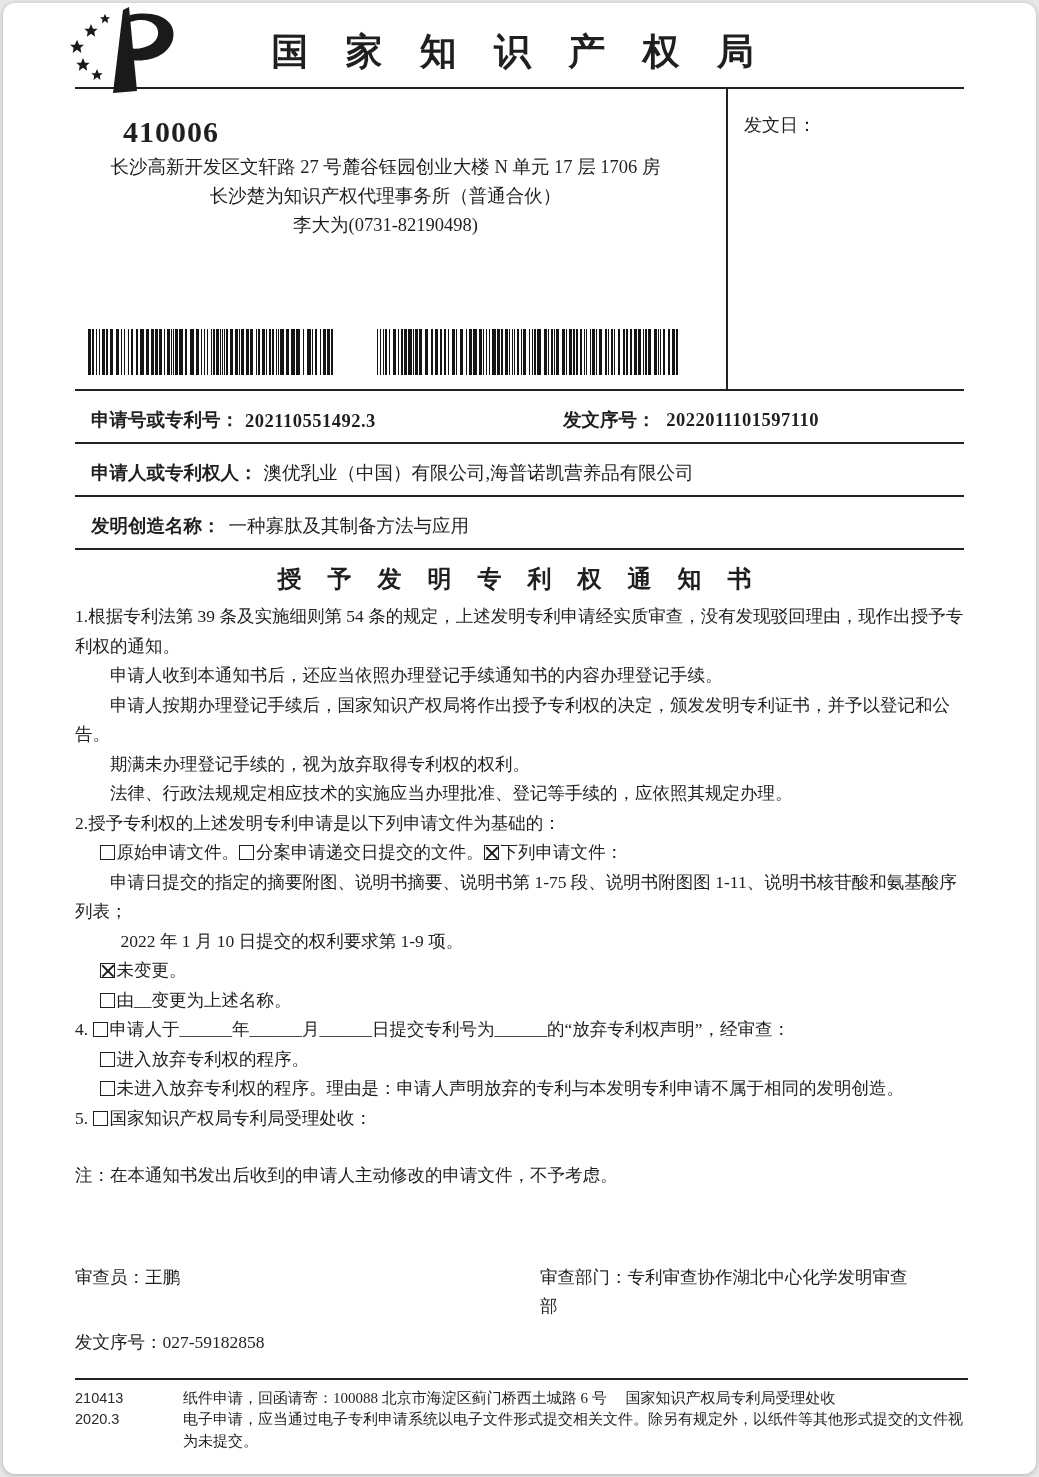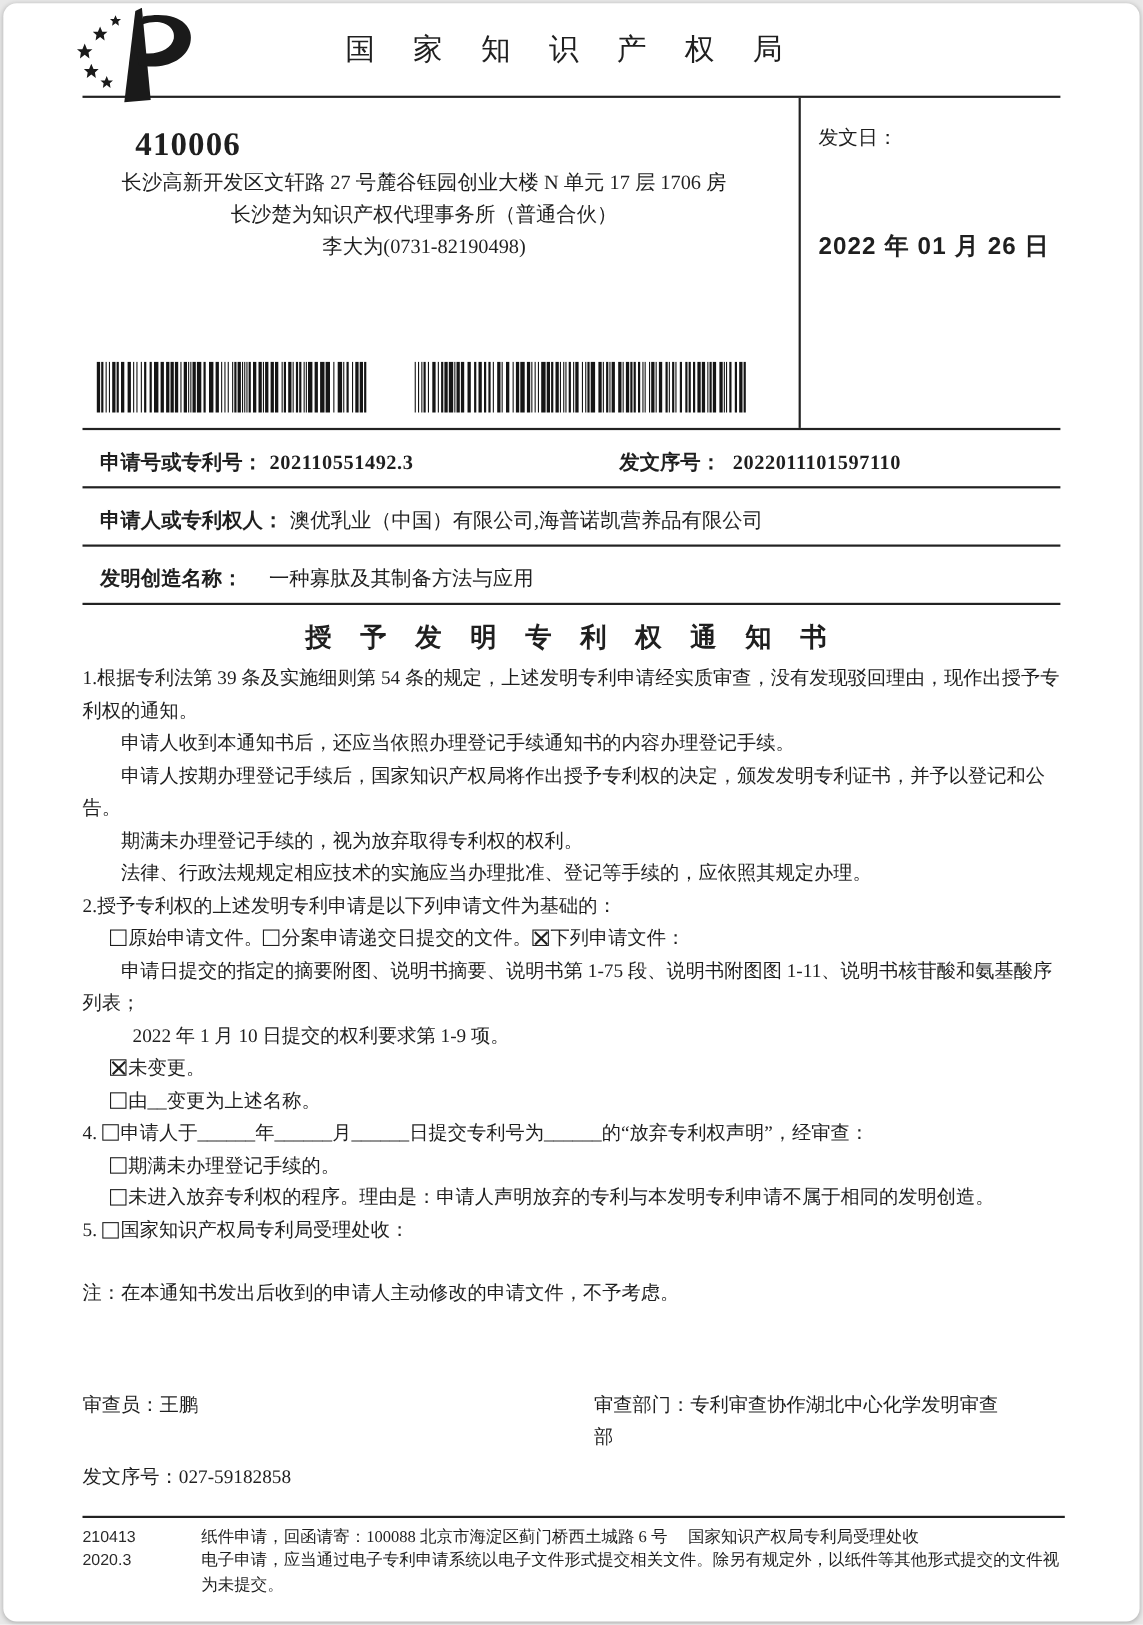--- a/index.html
+++ b/index.html
@@ -5,21 +5,21 @@
   * { box-sizing: border-box; margin: 0; padding: 0; }
   html,body { width:1039px; height:1477px; }
   body { background:#e8e8e8; font-family:"Liberation Serif","DejaVu Serif",serif; color:#1f1f1f; }
   .page { position:relative; width:1033px; height:1471px; margin:3px; background:#ffffff;
           border-radius:12px; box-shadow:0 1px 5px rgba(0,0,0,.25); overflow:hidden;
           padding:0 72px 0 72px; }
   
   .hdr { position:relative; height:86px; border-bottom:2px solid #222; }
   .hdr-logo { position:absolute; left:-14px; top:4px; }
   .hdr-title { position:absolute; left:0; right:0; top:24px; text-align:center;
-               font-size:27px; font-weight:normal; letter-spacing:14px; }
+               font-size:37px; font-weight:bold; letter-spacing:14px; }
   
   .topbox { display:flex; height:302px; border-bottom:2px solid #222; }
   .topbox-left { width:653px; border-right:2px solid #222; display:flex; flex-direction:column; }
   .postcode { margin:26px 0 4px 48px; font-size:30px; font-weight:bold; letter-spacing:1px; }
   .addr { text-align:center; font-size:18.5px; line-height:29px; padding-right:30px; }
   .barcodes { margin-top:auto; margin-bottom:14px; display:flex; }
   .barcode { height:46px; display:flex; align-items:stretch; }
   .barcode span { background:#151515; }
   .bc1 { margin-left:13px; } .bc2 { margin-left:42px; }
   .topbox-right { flex:1; padding:24px 0 0 16px; }
@@ -231,58 +231,57 @@
             <span style="width: 1px; margin-right: 2px;"></span>
             <span style="width: 2px; margin-right: 3px;"></span>
             <span style="width: 2px; margin-right: 2px;"></span>
             <span style="width: 3px; margin-right: 1px;"></span>
             <span style="width: 2px; margin-right: 1px;"></span>
           </div>
       </div>
     </div>
     <div class="topbox-right">
       <div class="issue-label">发文日：</div>
-      <div class="issue-date">2022 年 01 月 26 日</div>
     </div>
   </div>
 
   <div class="frow">
     <div class="cell-left">
       <span class="lbl">申请号或专利号：</span>
       <span class="val bold">202110551492.3</span>
     </div>
     <div>
       <span class="lbl">发文序号：</span>
       <span class="val bold">2022011101597110</span>
     </div>
   </div>
   <div class="frow">
     <span class="lbl">申请人或专利权人：</span>
     <span class="val">澳优乳业（中国）有限公司,海普诺凯营养品有限公司</span>
   </div>
   <div class="frow">
     <span class="lbl">发明创造名称：</span>
-    <span class="val" style="margin-left:24px">一种寡肽及其制备方法与应用</span>
+    <span class="val" style="margin-left:8px">一种寡肽及其制备方法与应用</span>
   </div>
 
   <div class="ntitle">授 予 发 明 专 利 权 通 知 书</div>
   <div class="nbody" id="nbody">
       <div class="bline"><span>1.根据专利法第 39 条及实施细则第 54 条的规定，上述发明专利申请经实质审查，没有发现驳回理由，现作出授予专利权的通知。</span></div>
       <div class="bline" style="text-indent: 2em;"><span>申请人收到本通知书后，还应当依照办理登记手续通知书的内容办理登记手续。</span></div>
       <div class="bline" style="text-indent: 2em;"><span>申请人按期办理登记手续后，国家知识产权局将作出授予专利权的决定，颁发发明专利证书，并予以登记和公告。</span></div>
       <div class="bline" style="text-indent: 2em;"><span>期满未办理登记手续的，视为放弃取得专利权的权利。</span></div>
       <div class="bline" style="text-indent: 2em;"><span>法律、行政法规规定相应技术的实施应当办理批准、登记等手续的，应依照其规定办理。</span></div>
       <div class="bline"><span>2.授予专利权的上述发明专利申请是以下列申请文件为基础的：</span></div>
       <div class="bline" style="margin-left: 1.4em;"><span class="cb"></span><span>原始申请文件。</span><span class="cb"></span><span>分案申请递交日提交的文件。</span><span class="cb checked"></span><span>下列申请文件：</span></div>
       <div class="bline" style="text-indent: 2em;"><span>申请日提交的指定的摘要附图、说明书摘要、说明书第 1-75 段、说明书附图图 1-11、说明书核苷酸和氨基酸序列表；</span></div>
       <div class="bline" style="margin-left: 2.6em;"><span>2022 年 1 月 10 日提交的权利要求第 1-9 项。</span></div>
       <div class="bline" style="margin-left: 1.4em;"><span class="cb checked"></span><span>未变更。</span></div>
       <div class="bline" style="margin-left: 1.4em;"><span class="cb"></span><span>由__变更为上述名称。</span></div>
       <div class="bline"><span>4. </span><span class="cb"></span><span>申请人于______年______月______日提交专利号为______的“放弃专利权声明”，经审查：</span></div>
-      <div class="bline" style="margin-left: 1.4em;"><span class="cb"></span><span>期满未办理登记手续的。</span></div>
+      <div class="bline" style="margin-left: 1.4em;"><span class="cb"></span><span>进入放弃专利权的程序。</span></div>
       <div class="bline" style="margin-left: 1.4em;"><span class="cb"></span><span>未进入放弃专利权的程序。理由是：申请人声明放弃的专利与本发明专利申请不属于相同的发明创造。</span></div>
       <div class="bline"><span>5. </span><span class="cb"></span><span>国家知识产权局专利局受理处收：</span></div>
     </div>
 
   <div class="note">注：在本通知书发出后收到的申请人主动修改的申请文件，不予考虑。</div>
 
   <div class="exam">
     <div class="exam-left">
       <span>审查员：</span><span>王鹏</span>
     </div>

